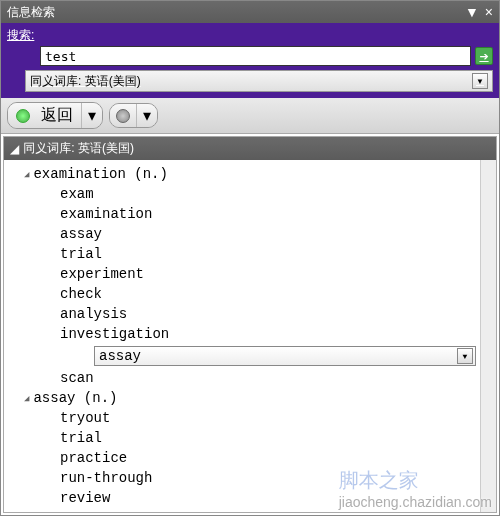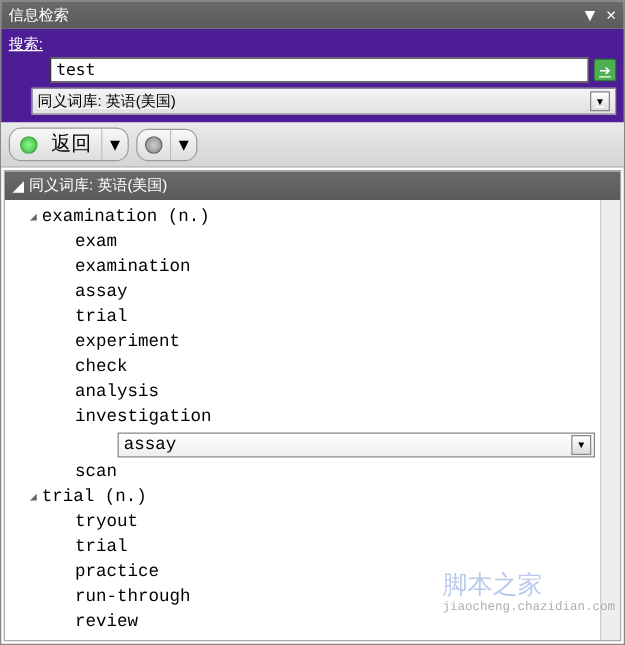--- a/index.html
+++ b/index.html
@@ -25,22 +25,22 @@
 .content-header { background: linear-gradient(#6a6a6a,#5b5b5b); color: #fff; padding: 3px 6px; display: flex; align-items: center; gap: 4px; }
 .content-body { flex: 1; background: #fff; overflow-y: auto; position: relative; }
 .scrollbar-track { position: absolute; right: 0; top: 0; bottom: 0; width: 16px; background: #eee; border-left: 1px solid #ccc; }
 .tree { padding: 4px 0; font-family: "Courier New", monospace; font-size: 14px; }
 .tree-group { padding-left: 20px; }
 .tree-head { display: flex; align-items: center; gap: 4px; padding: 2px 0; cursor: pointer; }
 .tree-head .tri { font-size: 9px; color: #666; }
 .tree-item { padding: 2px 0 2px 36px; cursor: pointer; }
 .tree-item.selected { margin: 0 20px 0 34px; }
 .tree-item.selected .sel-box { border: 1px solid #888; background: linear-gradient(#fff,#eee); display: flex; justify-content: space-between; align-items: center; padding: 1px 2px 1px 4px; }
-.watermark { position: absolute; right: 4px; bottom: 20px; font-size: 20px; color: rgba(50,100,200,0.35); font-family: Liberation Mono, monospace; text-shadow: 0 0 3px #fff; pointer-events: none; }
-.watermark small { display: block; font-size: 10px; color: rgba(120,120,120,0.6); text-align: right; }
+.watermark { position: absolute; right: 4px; bottom: 2px; font-size: 20px; color: rgba(50,100,200,0.35); font-family: Liberation Sans, sans-serif; text-shadow: 0 0 3px #fff; pointer-events: none; }
+.watermark small { display: block; font-size: 14px; color: rgba(120,120,120,0.6); text-align: right; }
 </style>
 </head>
 <body>
 
 <div class="window">
 
   <div class="titlebar">
     <span>信息检索</span>
     <div class="titlebar-right">
       <span>▼</span>
@@ -102,21 +102,21 @@
               <div class="sel-box">
                 <span>assay</span>
                 <span class="dropdown-arrow">▼</span>
               </div>
             </div>
             <div class="tree-item">scan</div>
           </div>
           <div class="tree-group">
             <div class="tree-head">
               <span class="tri">◢</span>
-              <span>trial (n.)</span>
+              <span>assay (n.)</span>
             </div>
             <div class="tree-item">tryout</div>
             <div class="tree-item">trial</div>
             <div class="tree-item">practice</div>
             <div class="tree-item">run-through</div>
             <div class="tree-item">review</div>
           </div>
         </div>
       <div class="scrollbar-track"></div>
       <div class="watermark">

